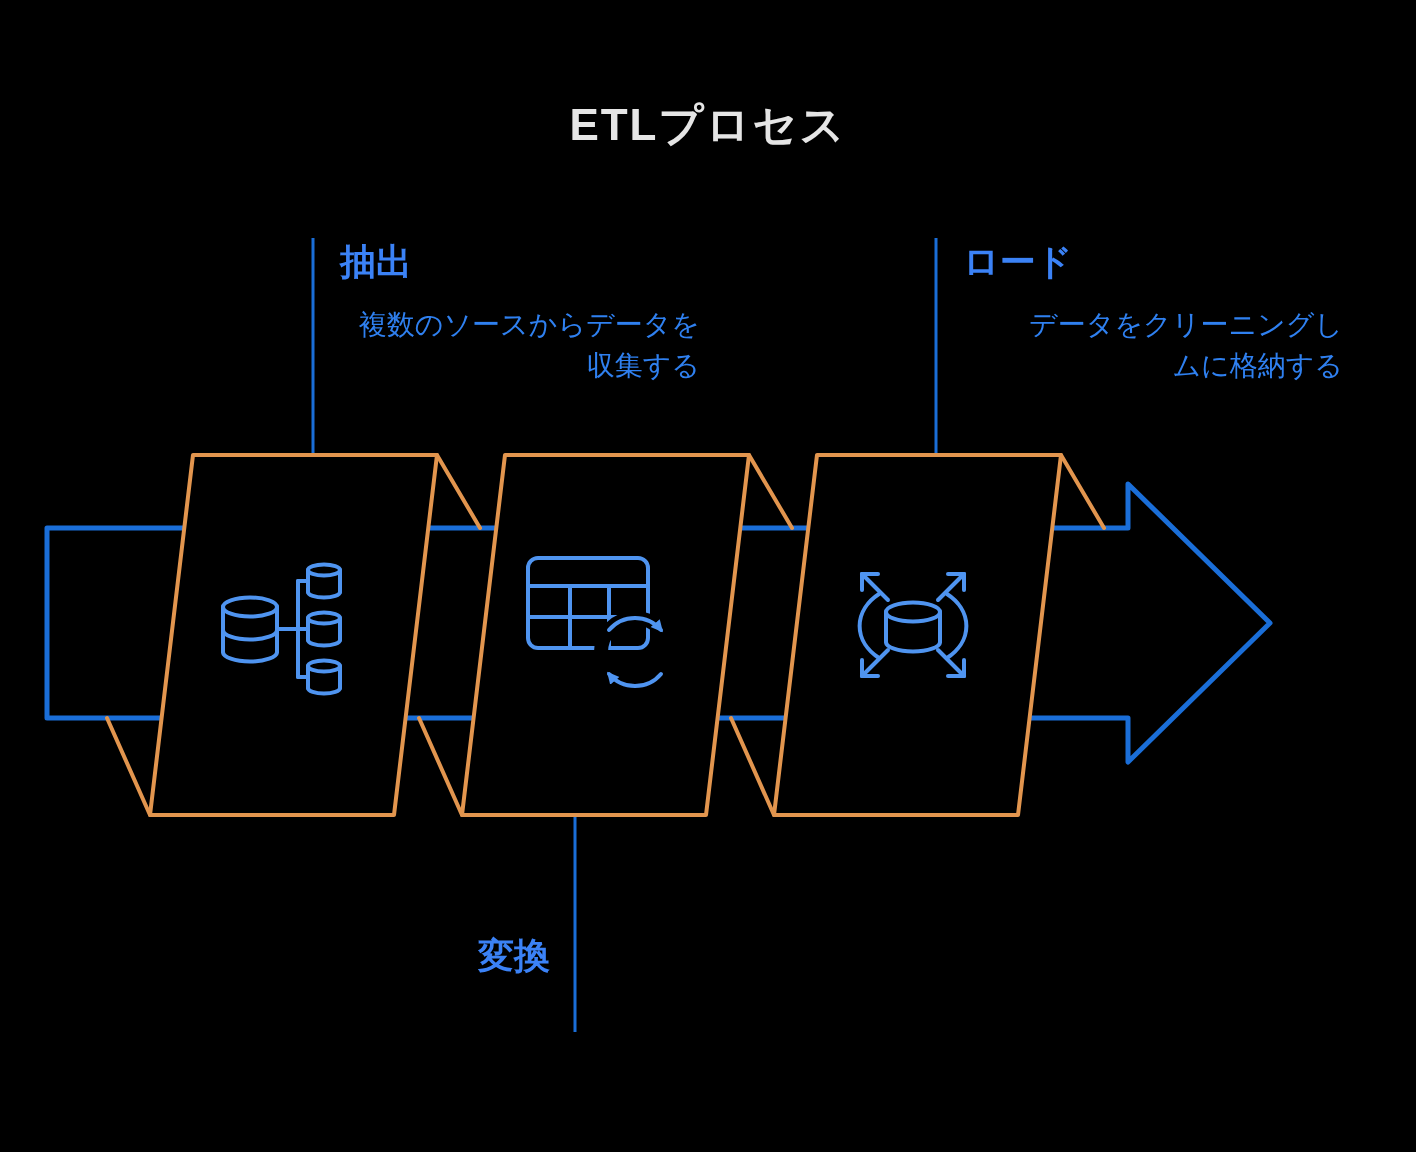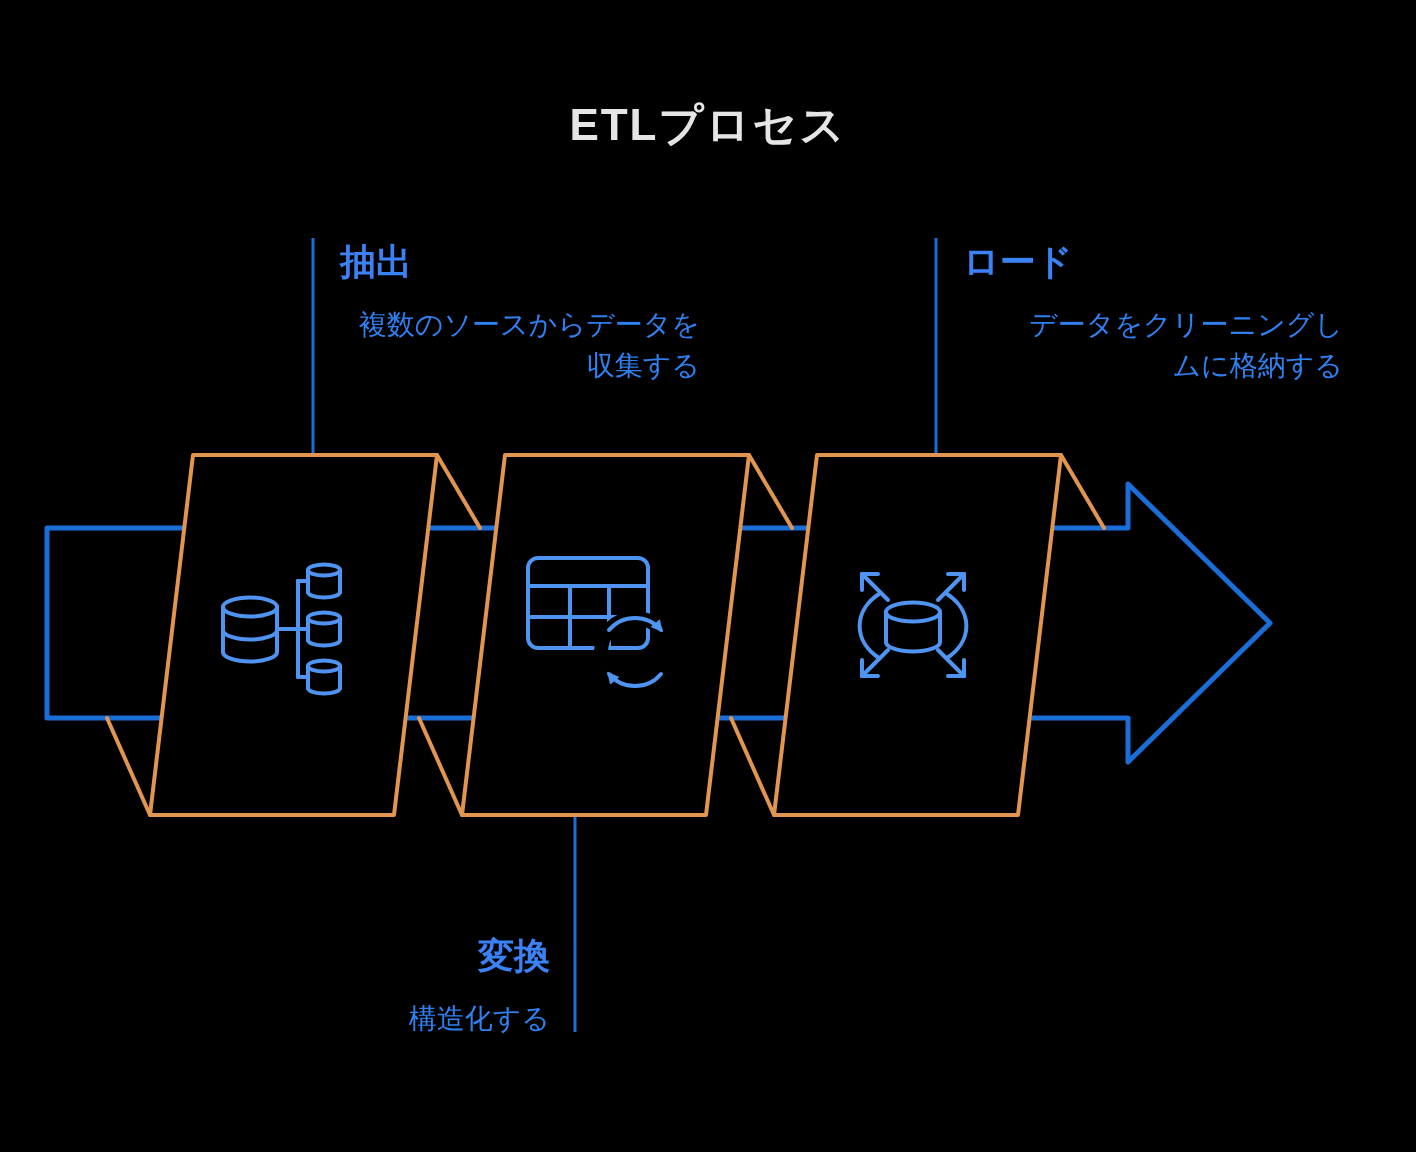--- a/index.html
+++ b/index.html
@@ -137,17 +137,16 @@
     <div class="step-label">ロード</div>
     <div class="step-desc">
       <span>データをクリーニングし</span>
       <span>ムに格納する</span>
     </div>
   </div>
 
   <div class="label-block block-transform">
     <div class="step-label">変換</div>
     <div class="step-desc">
-      <span>構造化する</span>
     </div>
   </div>
 
 </div>
 
 </body></html>

